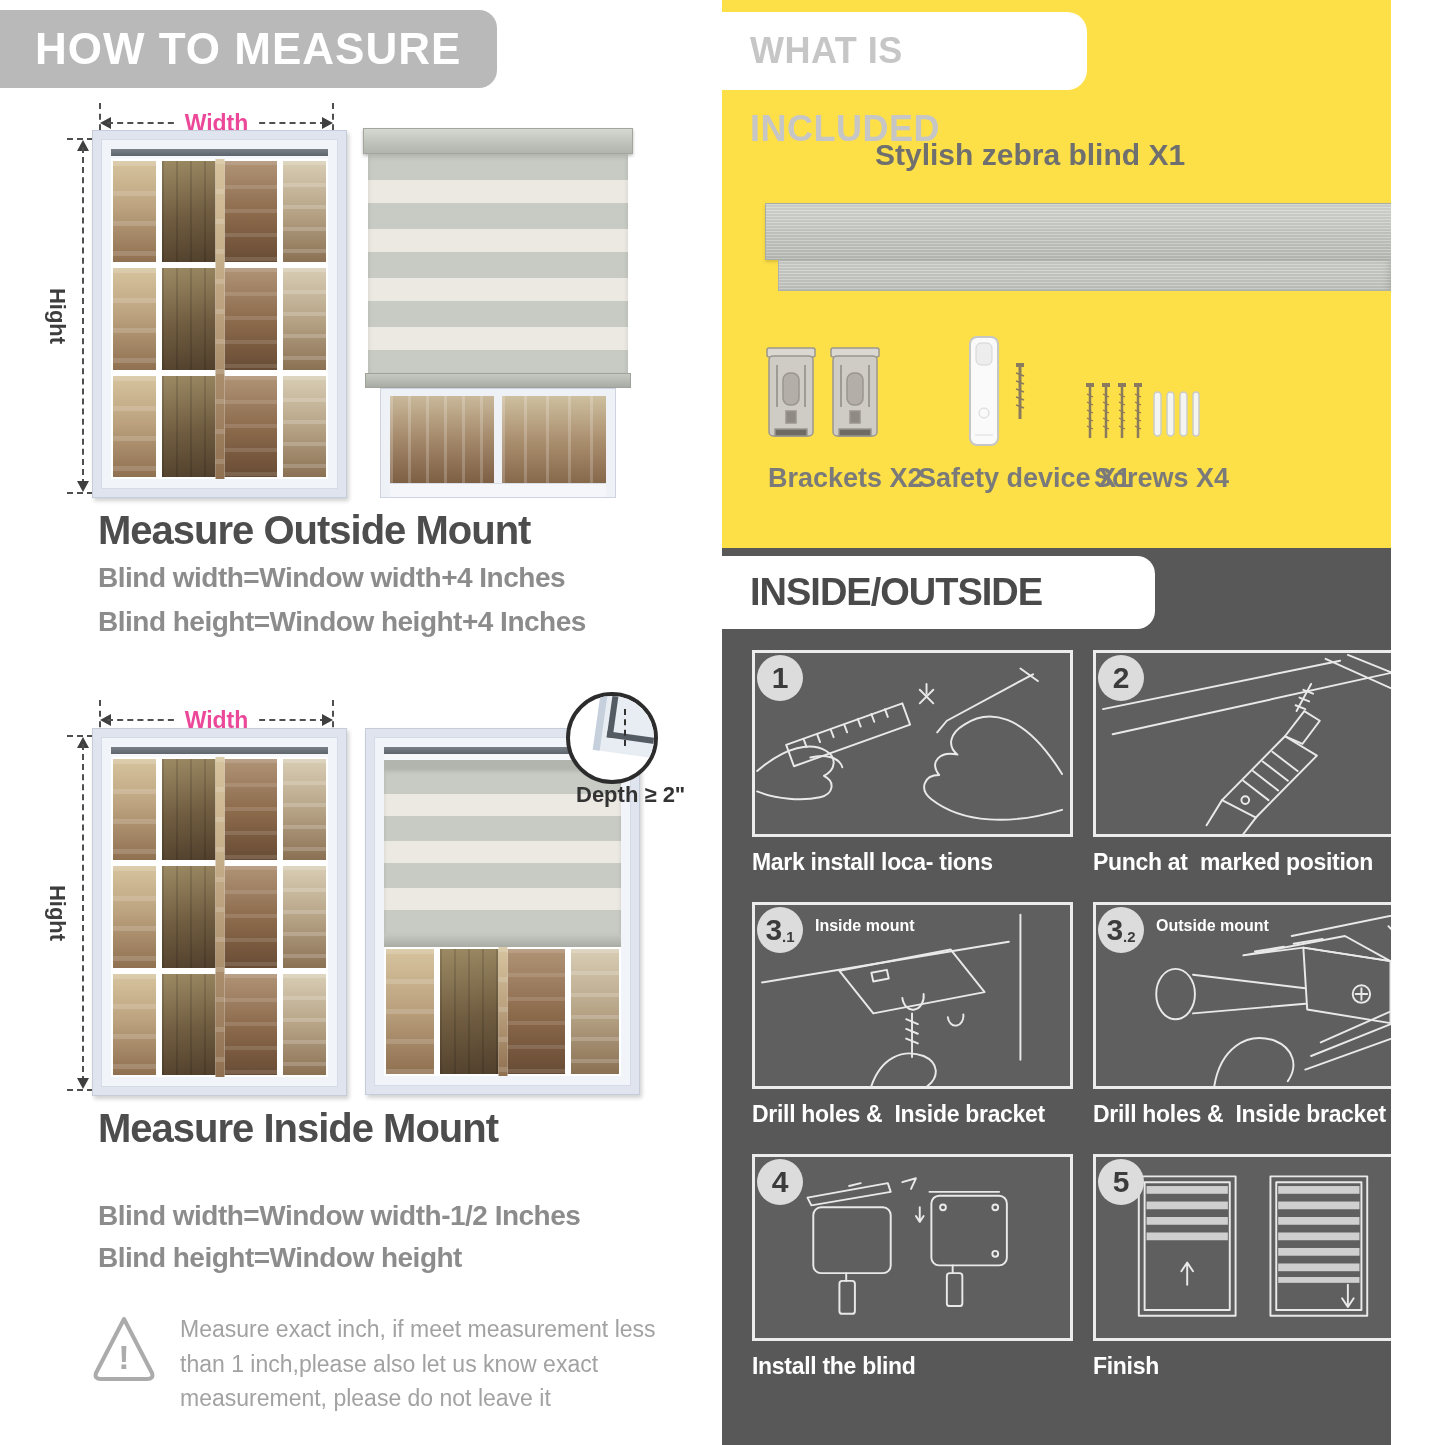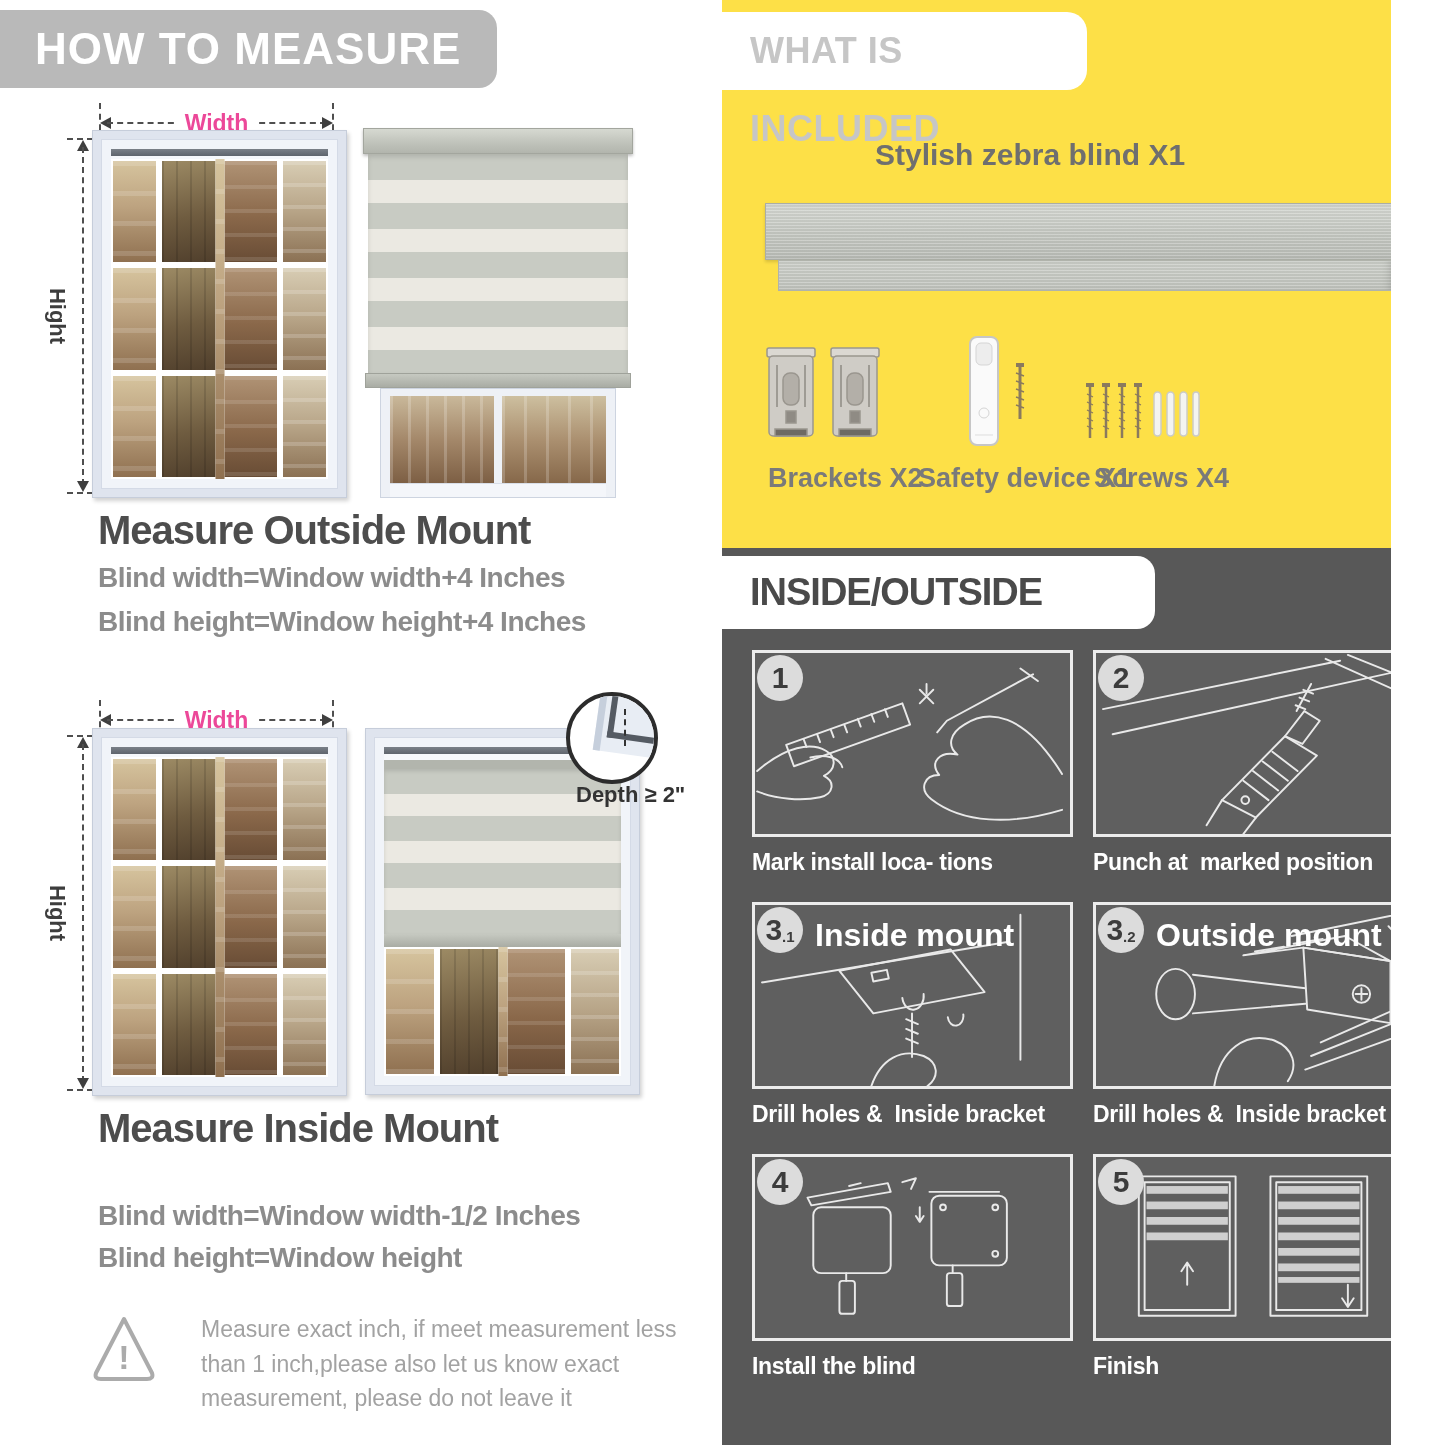--- a/index.html
+++ b/index.html
@@ -77,21 +77,21 @@
     z-index:6;overflow:hidden;}
   .m-wall{position:absolute;left:32%;top:-8%;width:85%;height:78%;background:#e8edf4;border-left:7px solid #c6cfdc;transform:rotate(8deg);}
   .m-frame{position:absolute;left:48%;top:-8%;width:60%;height:62%;border-left:6px solid #555b63;border-bottom:6px solid #555b63;transform:rotate(8deg);}
   .m-dash{position:absolute;left:64%;top:16%;height:44%;border-left:2px dashed #333;}
   .depth-lbl{position:absolute;font-size:22px;font-weight:bold;color:#333;z-index:6;}
 
   
   .h-title{position:absolute;font-size:40px;font-weight:bold;color:#4d4d4d;letter-spacing:-1px;}
   .h-line{position:absolute;font-size:28px;font-weight:bold;color:#8c8c8c;letter-spacing:-.5px;}
   .warning{position:absolute;left:92px;top:1312px;display:flex;gap:24px;align-items:flex-start;}
-  .warn-text{width:478px;font-size:23px;color:#a2a2a2;line-height:1.5;font-weight:500;margin-left:21px;}
+  .warn-text{width:478px;font-size:23px;color:#a2a2a2;line-height:1.5;font-weight:500;}
 
   
   .rt-light{position:absolute;left:722px;top:0;width:723px;height:548px;background:#fde047;}
   .wi-header{position:absolute;left:0;top:12px;width:365px;height:78px;background:#fff;border-radius:0 20px 20px 0;
     color:#c6c6c6;font-size:36px;font-weight:bold;line-height:78px;padding-left:28px;letter-spacing:.5px;}
   .product-lbl{position:absolute;left:153px;top:138px;font-size:30px;font-weight:bold;color:#6f6f6f;}
   .cas-top{position:absolute;left:43px;top:203px;width:640px;height:57px;border:1px solid #aaada5;
     background-image:repeating-linear-gradient(180deg,rgba(255,255,255,.22) 0 1px,rgba(0,0,0,.03) 1px 3px),
     linear-gradient(180deg,#d3d6d0 0%,#c3c6c0 55%,#b9bcb6 100%);
     box-shadow:inset -8px 0 10px -5px rgba(0,0,0,.22),0 2px 3px rgba(0,0,0,.15);}
@@ -104,21 +104,21 @@
   .rt-dark{position:absolute;left:722px;top:548px;width:723px;height:897px;background:#585858;}
   .iom-header{position:absolute;left:0;top:8px;width:433px;height:73px;background:#fff;border-radius:0 18px 18px 0;
     color:#4a4a4a;font-size:38px;font-weight:bold;line-height:73px;padding-left:28px;letter-spacing:-1px;}
   .steps{position:absolute;left:30px;top:102px;display:grid;grid-template-columns:321px 321px;column-gap:20px;row-gap:26px;}
   .step{width:321px;}
   .panel{position:relative;height:187px;background:#5f5f5f;border:3px solid #ececec;}
   .badge{position:absolute;left:2px;top:2px;width:46px;height:46px;border-radius:50%;background:#dcdcdc;
     color:#3c3c3c;display:flex;align-items:center;justify-content:center;font-weight:bold;z-index:2;}
   .b-main{font-size:30px;}
   .b-sub{font-size:15px;margin-top:12px;}
-  .ptitle{position:absolute;left:60px;top:12px;color:#fff;font-weight:bold;font-size:32px;z-index:2;}
+  .ptitle{position:absolute;left:60px;top:12px;color:#fff;font-weight:bold;font-size:16px;z-index:2;}
   .caption{margin-top:12px;color:#fff;font-weight:bold;font-size:23px;letter-spacing:-.3px;white-space:pre-wrap;}
   .art{position:absolute;inset:0;width:100%;height:100%;stroke:#e9e9e9;fill:none;stroke-width:2;
     stroke-linecap:round;stroke-linejoin:round;}
 </style>
 </head>
 <body>
 
 <div class="canvas">
 
   <div class="lc-header">HOW TO MEASURE</div>

